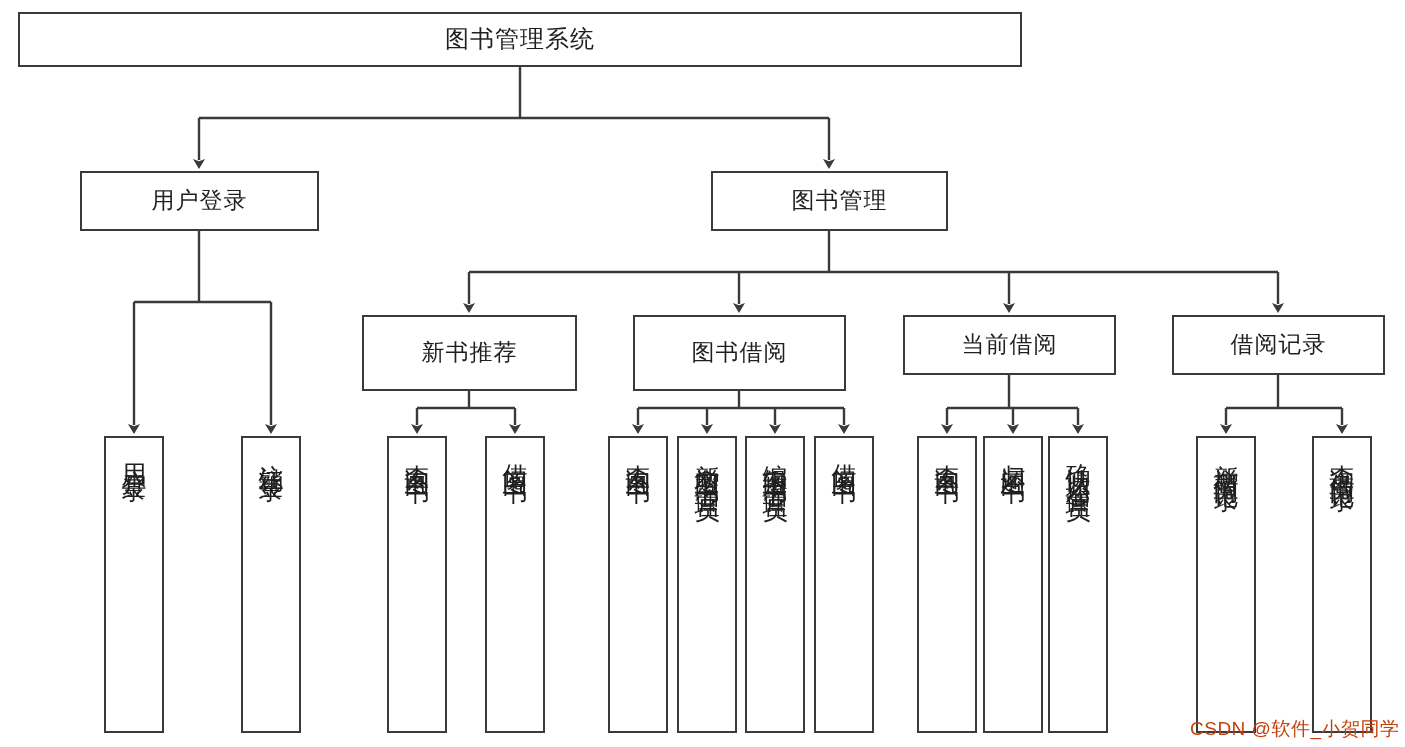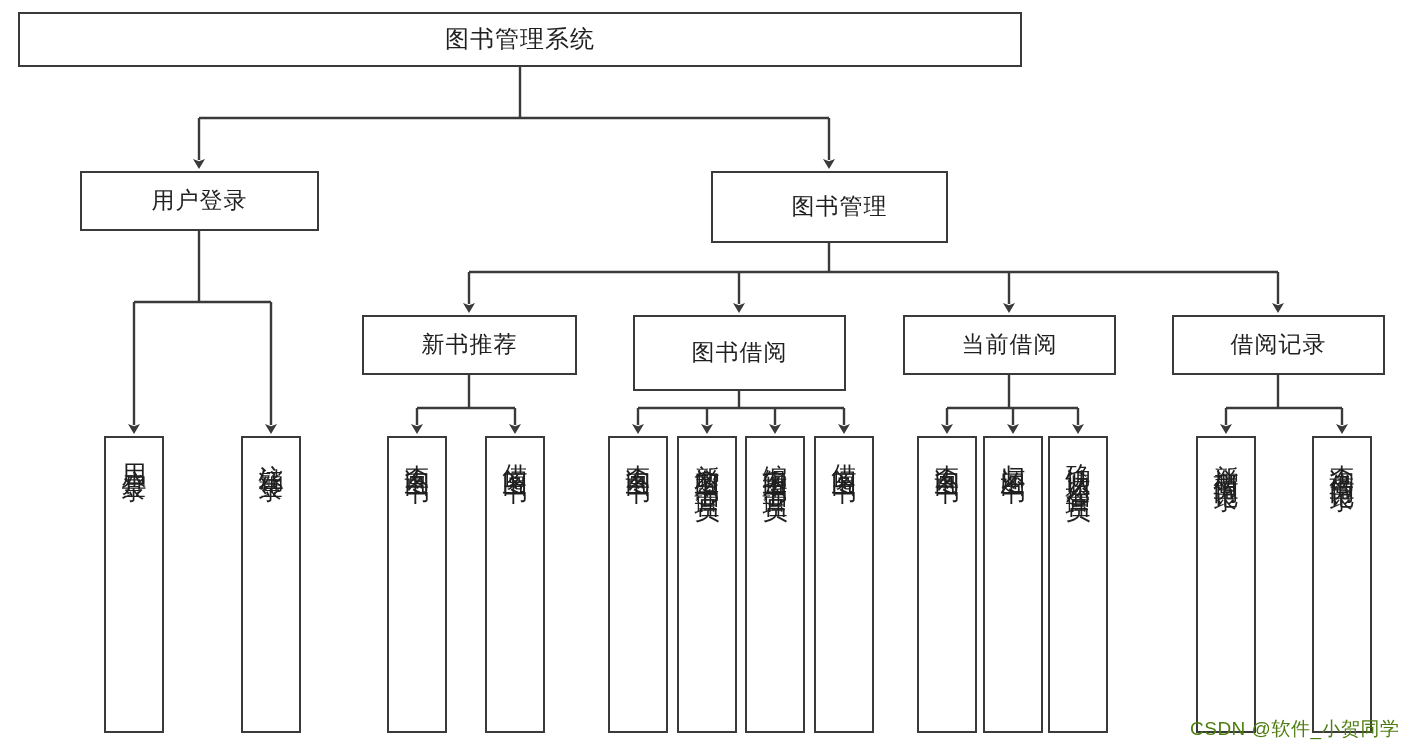--- a/index.html
+++ b/index.html
@@ -62,21 +62,21 @@
   .node.vert .label {
     writing-mode: vertical-rl;
     text-orientation: upright;
     font-size: 25px;
     line-height: 1.0;
     letter-spacing: 5px;
     white-space: nowrap;
   }
   .watermark {
     position: absolute;
-    color: #4d7c0f;
+    color: #c2410c;
     font-size: 19px;
     white-space: nowrap;
     z-index: 5;
     letter-spacing: 0.5px;
   }
 </style>
 </head>
 <body>
 
 <div id="canvas">
@@ -132,25 +132,25 @@
     </g>
   </svg>
 
   <div class="node root horiz" style="left:18px; top:12px; width:1004px; height:55px;">
     <span class="label">图书管理系统</span>
   </div>
 
   <div class="node horiz" style="left:80px; top:171px; width:239px; height:60px;">
     <span class="label">用户登录</span>
   </div>
-  <div class="node horiz" style="left:711px; top:171px; width:237px; height:72px;padding-left:20px;">
+  <div class="node horiz" style="left:711px; top:171px; width:237px; height:60px;padding-left:20px;">
     <span class="label">图书管理</span>
   </div>
 
-  <div class="node horiz" style="left:362px; top:315px; width:215px; height:60px;">
+  <div class="node horiz" style="left:362px; top:315px; width:215px; height:76px;">
     <span class="label">新书推荐</span>
   </div>
   <div class="node horiz" style="left:633px; top:315px; width:213px; height:76px;">
     <span class="label">图书借阅</span>
   </div>
   <div class="node horiz" style="left:1172px; top:315px; width:213px; height:60px;">
     <span class="label">借阅记录</span>
   </div>
   <div class="node horiz" style="left:903px; top:315px; width:213px; height:60px;">
     <span class="label">当前借阅</span>

